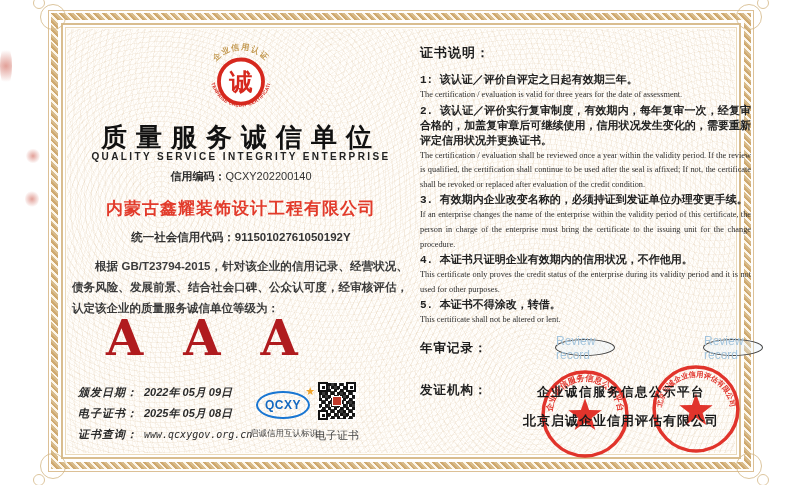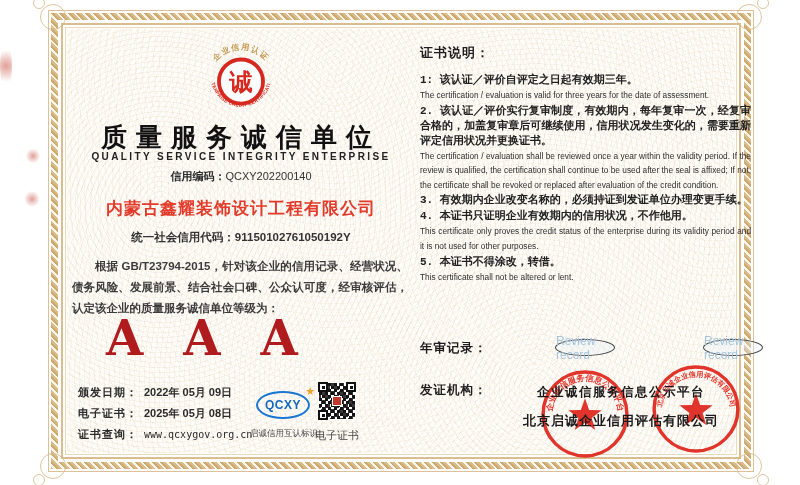--- a/index.html
+++ b/index.html
@@ -42,21 +42,21 @@
                 font-size:17px; font-weight:bold; color:#e23b2b; letter-spacing:1px; }
   .uscc { position:absolute; left:66px; top:230px; width:350px; text-align:center;
                 font-size:11.5px; font-weight:600; color:#333; }
   .assess { position:absolute; left:72px; top:256px; width:336px; font-size:11.5px;
                 font-weight:600; color:#3b3b3b; line-height:1.82; text-align:justify;
                 text-indent:2em; }
   .grade { position:absolute; left:66px; top:310px; width:350px; 
                 font-family:"DejaVu Serif", serif; font-size:48px; font-weight:bold;
                 color:#b01b1e; letter-spacing:40px; text-indent:40px; }
 
-  .info-block { position:absolute; left:78px; top:386px; }
+  .info-block { position:absolute; left:78px; top:386px;font-style:italic; }
   .info-row { display:flex; gap:6px; margin-bottom:8px; font-size:11px; color:#2b2b2b;
               height:13px; align-items:center;}
   .info-row .lbl { font-weight:bold; letter-spacing:1px; }
   .info-row .val { font-weight:600; }
   .info-row .val.mono { font-family:"DejaVu Sans Mono", monospace; font-size:10px; font-weight:normal; }
 
   .qcxy { position:absolute; left:256px; top:391px; width:54px; height:28px;
           border:2px solid #1976d2; border-radius:50%; display:flex; align-items:center;
           justify-content:center; }
   .qcxy .txt { font-size:12px; font-weight:bold; color:#1368c0; letter-spacing:.5px; }
@@ -77,21 +77,21 @@
        background:#c0392b; border:1px solid #fff; }
   .qr-caption { position:absolute; left:312px; top:428px; width:50px; text-align:center;
        font-size:11px; color:#444; }
 
   
   .instructions { position:absolute; left:420px; top:44px; width:331px; }
   .instr-heading { font-size:13px; font-weight:bold; color:#1e1e1e; letter-spacing:1px;
        margin-bottom:11px; }
   .item-zh { font-size:11px; font-weight:bold; color:#222; line-height:15px; margin-top:1px;
        text-align:justify;font-family:Liberation Mono, monospace; }
-  .item-en { font-family:Liberation Sans, sans-serif; font-size:8.3px; color:#2e2e2e;
+  .item-en { font-family:Liberation Serif, serif; font-size:8.3px; color:#2e2e2e;
        line-height:14.6px; text-align:justify; }
 
   .annual-label { position:absolute; left:420px; top:340px; font-size:12.5px;
        font-weight:bold; color:#1e1e1e; letter-spacing:1px; }
   .review-oval { position:absolute; width:60px; height:17px; border:1px solid #404040;
        border-radius:50%; background:rgba(230,242,250,.35); color:#a3c4dc; font-size:12px;
        display:flex; align-items:center; justify-content:center; }
   .ro-1 { left:555px; top:339px; } .ro-2 { left:703px; top:339px; }
 
   .issuer-label { position:absolute; left:420px; top:382px; font-size:12.5px;
@@ -189,20 +189,21 @@
   <div class="instructions">
     <div class="instr-heading">证书说明：</div>
 
     <div class="item-zh">1: 该认证／评价自评定之日起有效期三年。</div>
     <div class="item-en">The certification / evaluation is valid for three years for the date of assessment.</div>
 
     <div class="item-zh">2. 该认证／评价实行复审制度，有效期内，每年复审一次，经复审合格的，加盖复审章后可继续使用，信用状况发生变化的，需要重新评定信用状况并更换证书。</div>
     <div class="item-en">The certification / evaluation shall be reviewed once a year within the validity period. If the review is qualified, the certification shall continue to be used after the seal is affixed; If not, the certificate shall be revoked or replaced after evaluation of the credit condition.</div>
 
     <div class="item-zh">3. 有效期内企业改变名称的，必须持证到发证单位办理变更手续。</div>
+    <div class="item-en">If an enterprise changes the name of the enterprise within the validity period of this certificate, the person in charge of the enterprise must bring the certificate to the issuing unit for the change procedure.</div>
 
     <div class="item-zh">4. 本证书只证明企业有效期内的信用状况，不作他用。</div>
     <div class="item-en">This certificate only proves the credit status of the enterprise during its validity period and it is not used for other purposes.</div>
 
     <div class="item-zh">5. 本证书不得涂改，转借。</div>
     <div class="item-en">This certificate shall not be altered or lent.</div>
   </div>
 
   <div class="annual-label">年审记录：</div>
   <div class="review-oval ro-1">Review record</div>

